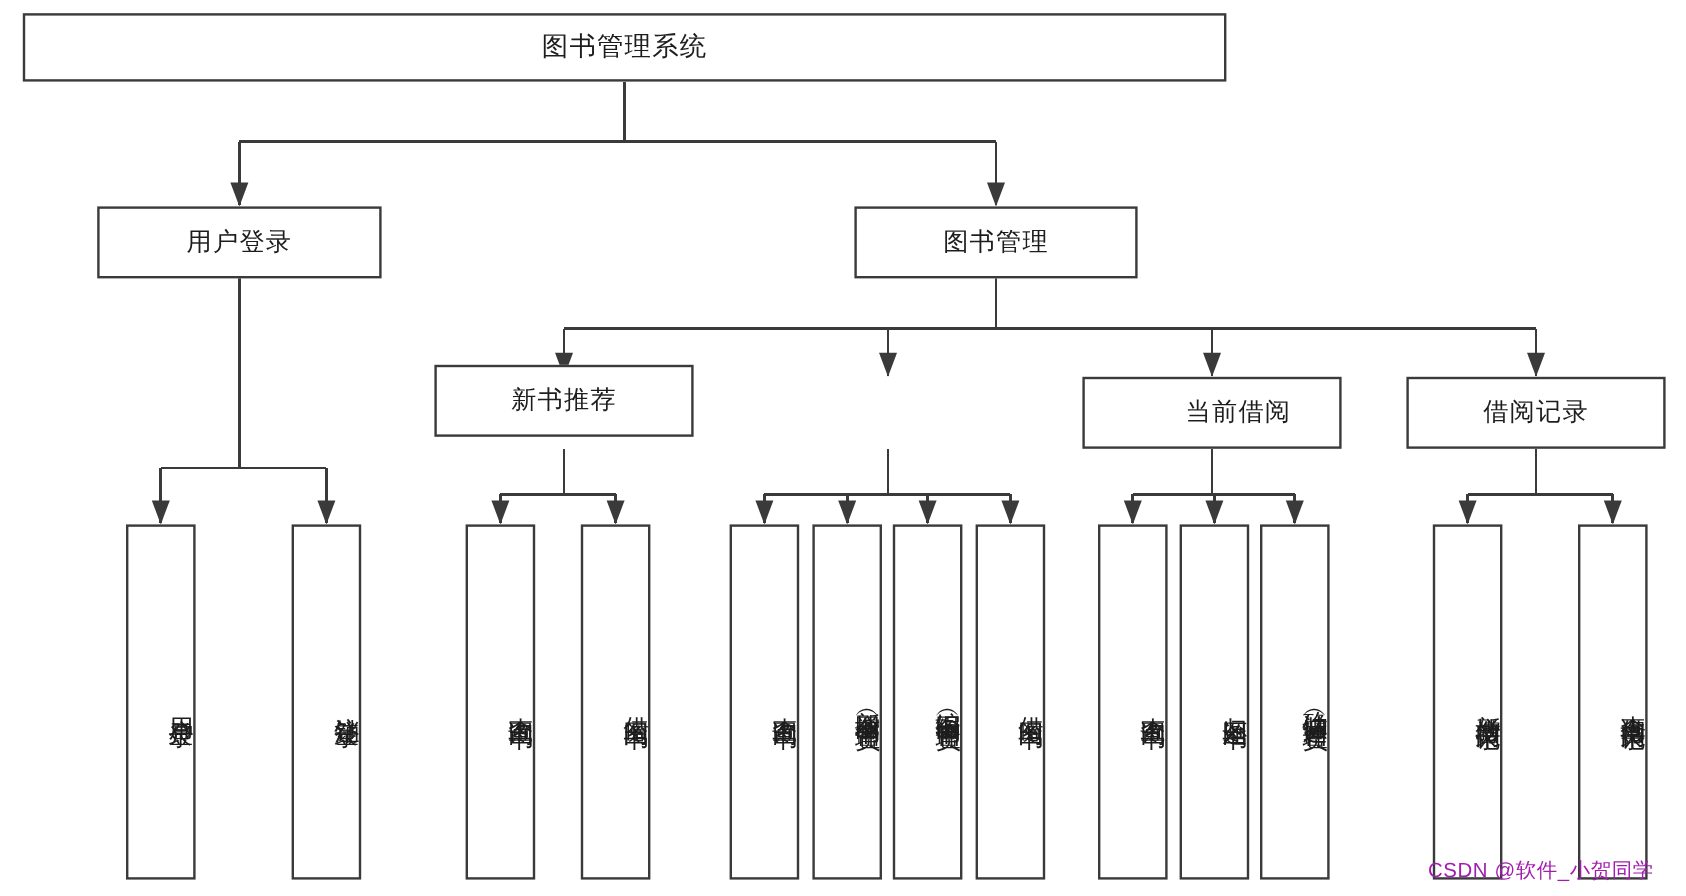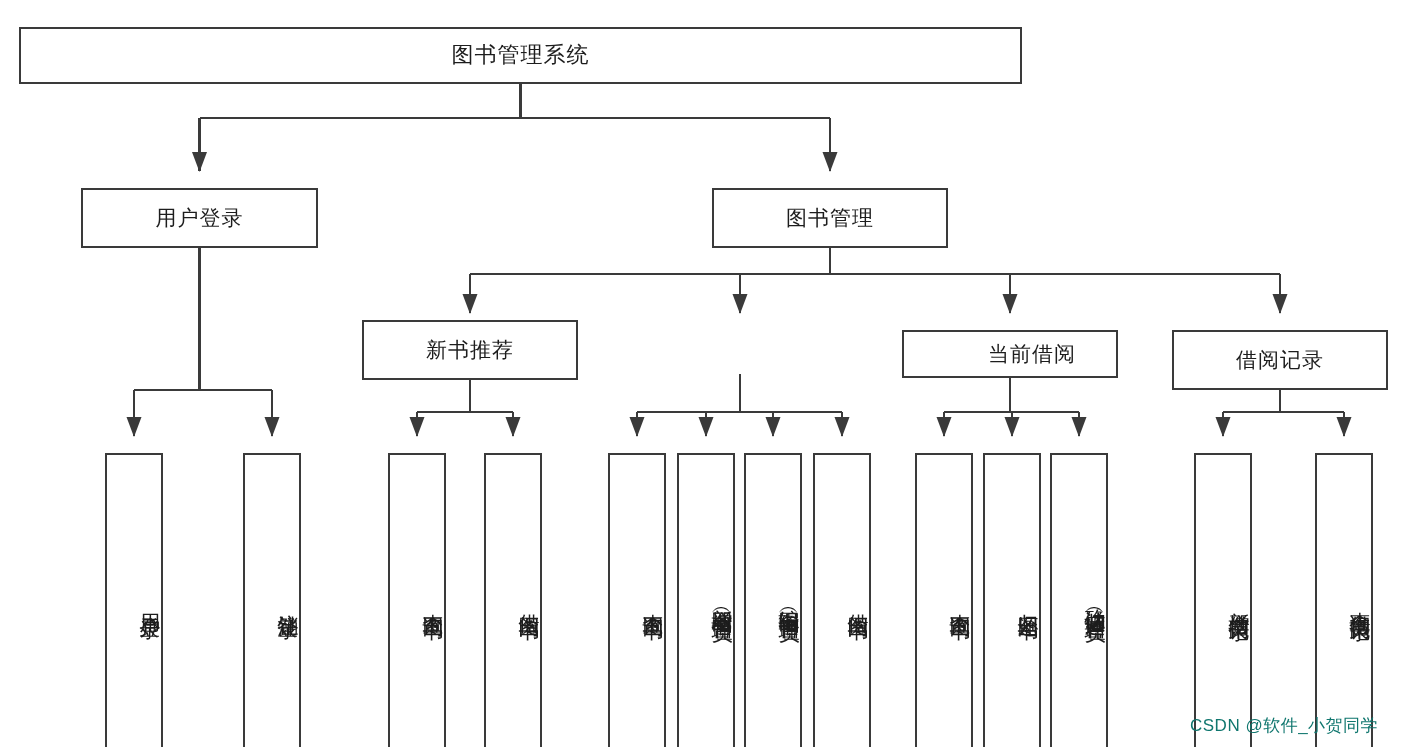--- a/index.html
+++ b/index.html
@@ -29,21 +29,20 @@
   .node {
     position: absolute;
     box-sizing: border-box;
     background: #ffffff;
     border: 2px solid #3a3a3a;
     display: flex;
     align-items: center;
     justify-content: center;
     color: #1d1d1d;
     z-index: 2;
-    margin-top: 16px;
   }
   .node.horiz {
     font-size: 21px;
     letter-spacing: 1px;
     line-height: 1.1;
   }
   .node.root {
     font-size: 22px;
   }
   .node.vert {
@@ -140,21 +139,21 @@
 
   <div class="node horiz" style="left: 712px; top: 172px; width: 236px; height: 60px; border-color: rgb(58, 58, 58); background: rgb(255, 255, 255); color: rgb(29, 29, 29); text-align: right;">
       <span>图书管理</span>
     </div>
 
   <div class="node horiz" style="left: 362px; top: 304px; width: 216px; height: 60px; border-color: rgb(58, 58, 58); background: rgb(255, 255, 255); color: rgb(29, 29, 29);">
       <span>新书推荐</span>
     </div>
 
 
-  <div class="node horiz" style="left: 902px; top: 314px; width: 216px; height: 48px; border-color: rgb(58, 58, 58); background: rgb(255, 255, 255); color: rgb(29, 29, 29); padding-left: 44px;">
+  <div class="node horiz" style="left: 902px; top: 314px; width: 216px; height: 60px; border-color: rgb(58, 58, 58); background: rgb(255, 255, 255); color: rgb(29, 29, 29); padding-left: 44px;">
       <span>当前借阅</span>
     </div>
 
   <div class="node horiz" style="left: 1172px; top: 314px; width: 216px; height: 60px; border-color: rgb(58, 58, 58); background: rgb(255, 255, 255); color: rgb(29, 29, 29);">
       <span>借阅记录</span>
     </div>
 
   <div class="node vert" style="left: 105px; top: 437px; width: 58px; height: 296px; border-color: rgb(58, 58, 58); background: rgb(255, 255, 255); color: rgb(29, 29, 29);">
       <span class="vtext">用户登录</span>
     </div>
@@ -200,14 +199,14 @@
     </div>
 
   <div class="node vert" style="left: 1194px; top: 437px; width: 58px; height: 296px; border-color: rgb(58, 58, 58); background: rgb(255, 255, 255); color: rgb(29, 29, 29);">
       <span class="vtext">新增借阅记录</span>
     </div>
 
   <div class="node vert" style="left: 1315px; top: 437px; width: 58px; height: 296px; border-color: rgb(58, 58, 58); background: rgb(255, 255, 255); color: rgb(29, 29, 29);">
       <span class="vtext">查询借阅记录</span>
     </div>
 
-  <div class="watermark" style="left: 1190px; top: 714px; color: #0f766e;">CSDN @软件_小贺同学</div>
+  <div class="watermark" style="left: 1190px; top: 714px; color: #a21caf;">CSDN @软件_小贺同学</div>
 </div>
 
 </body></html>

